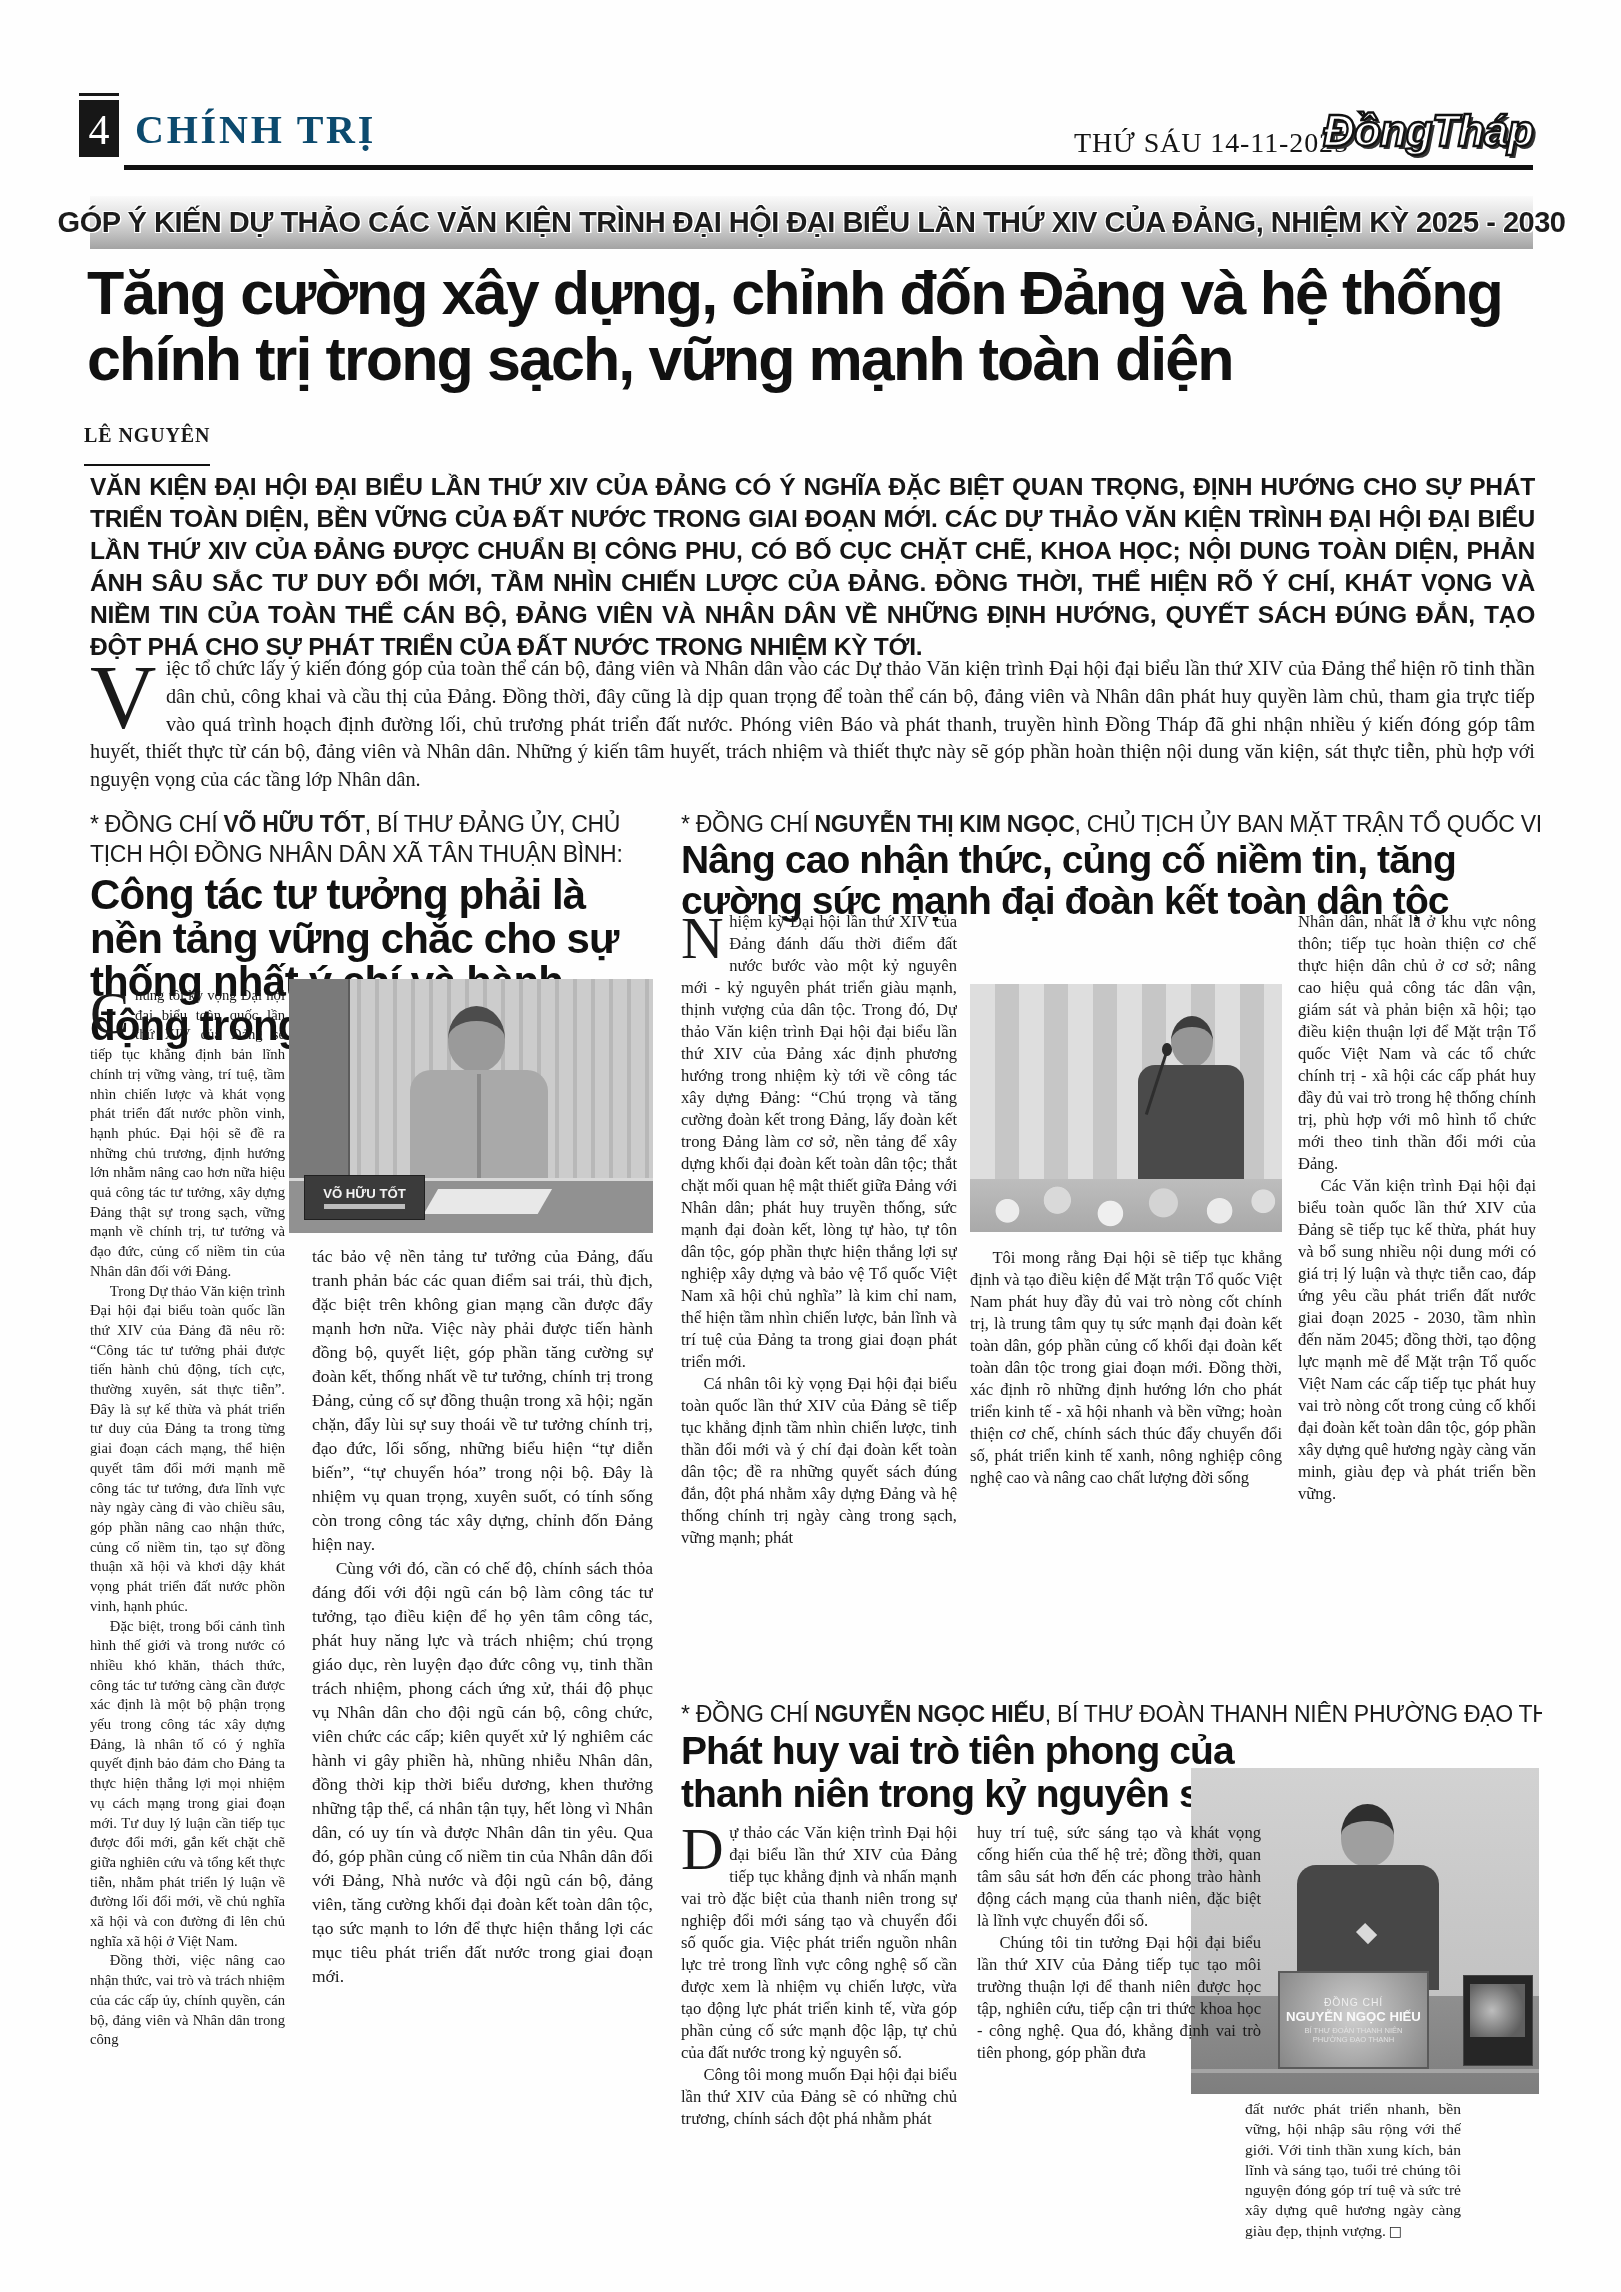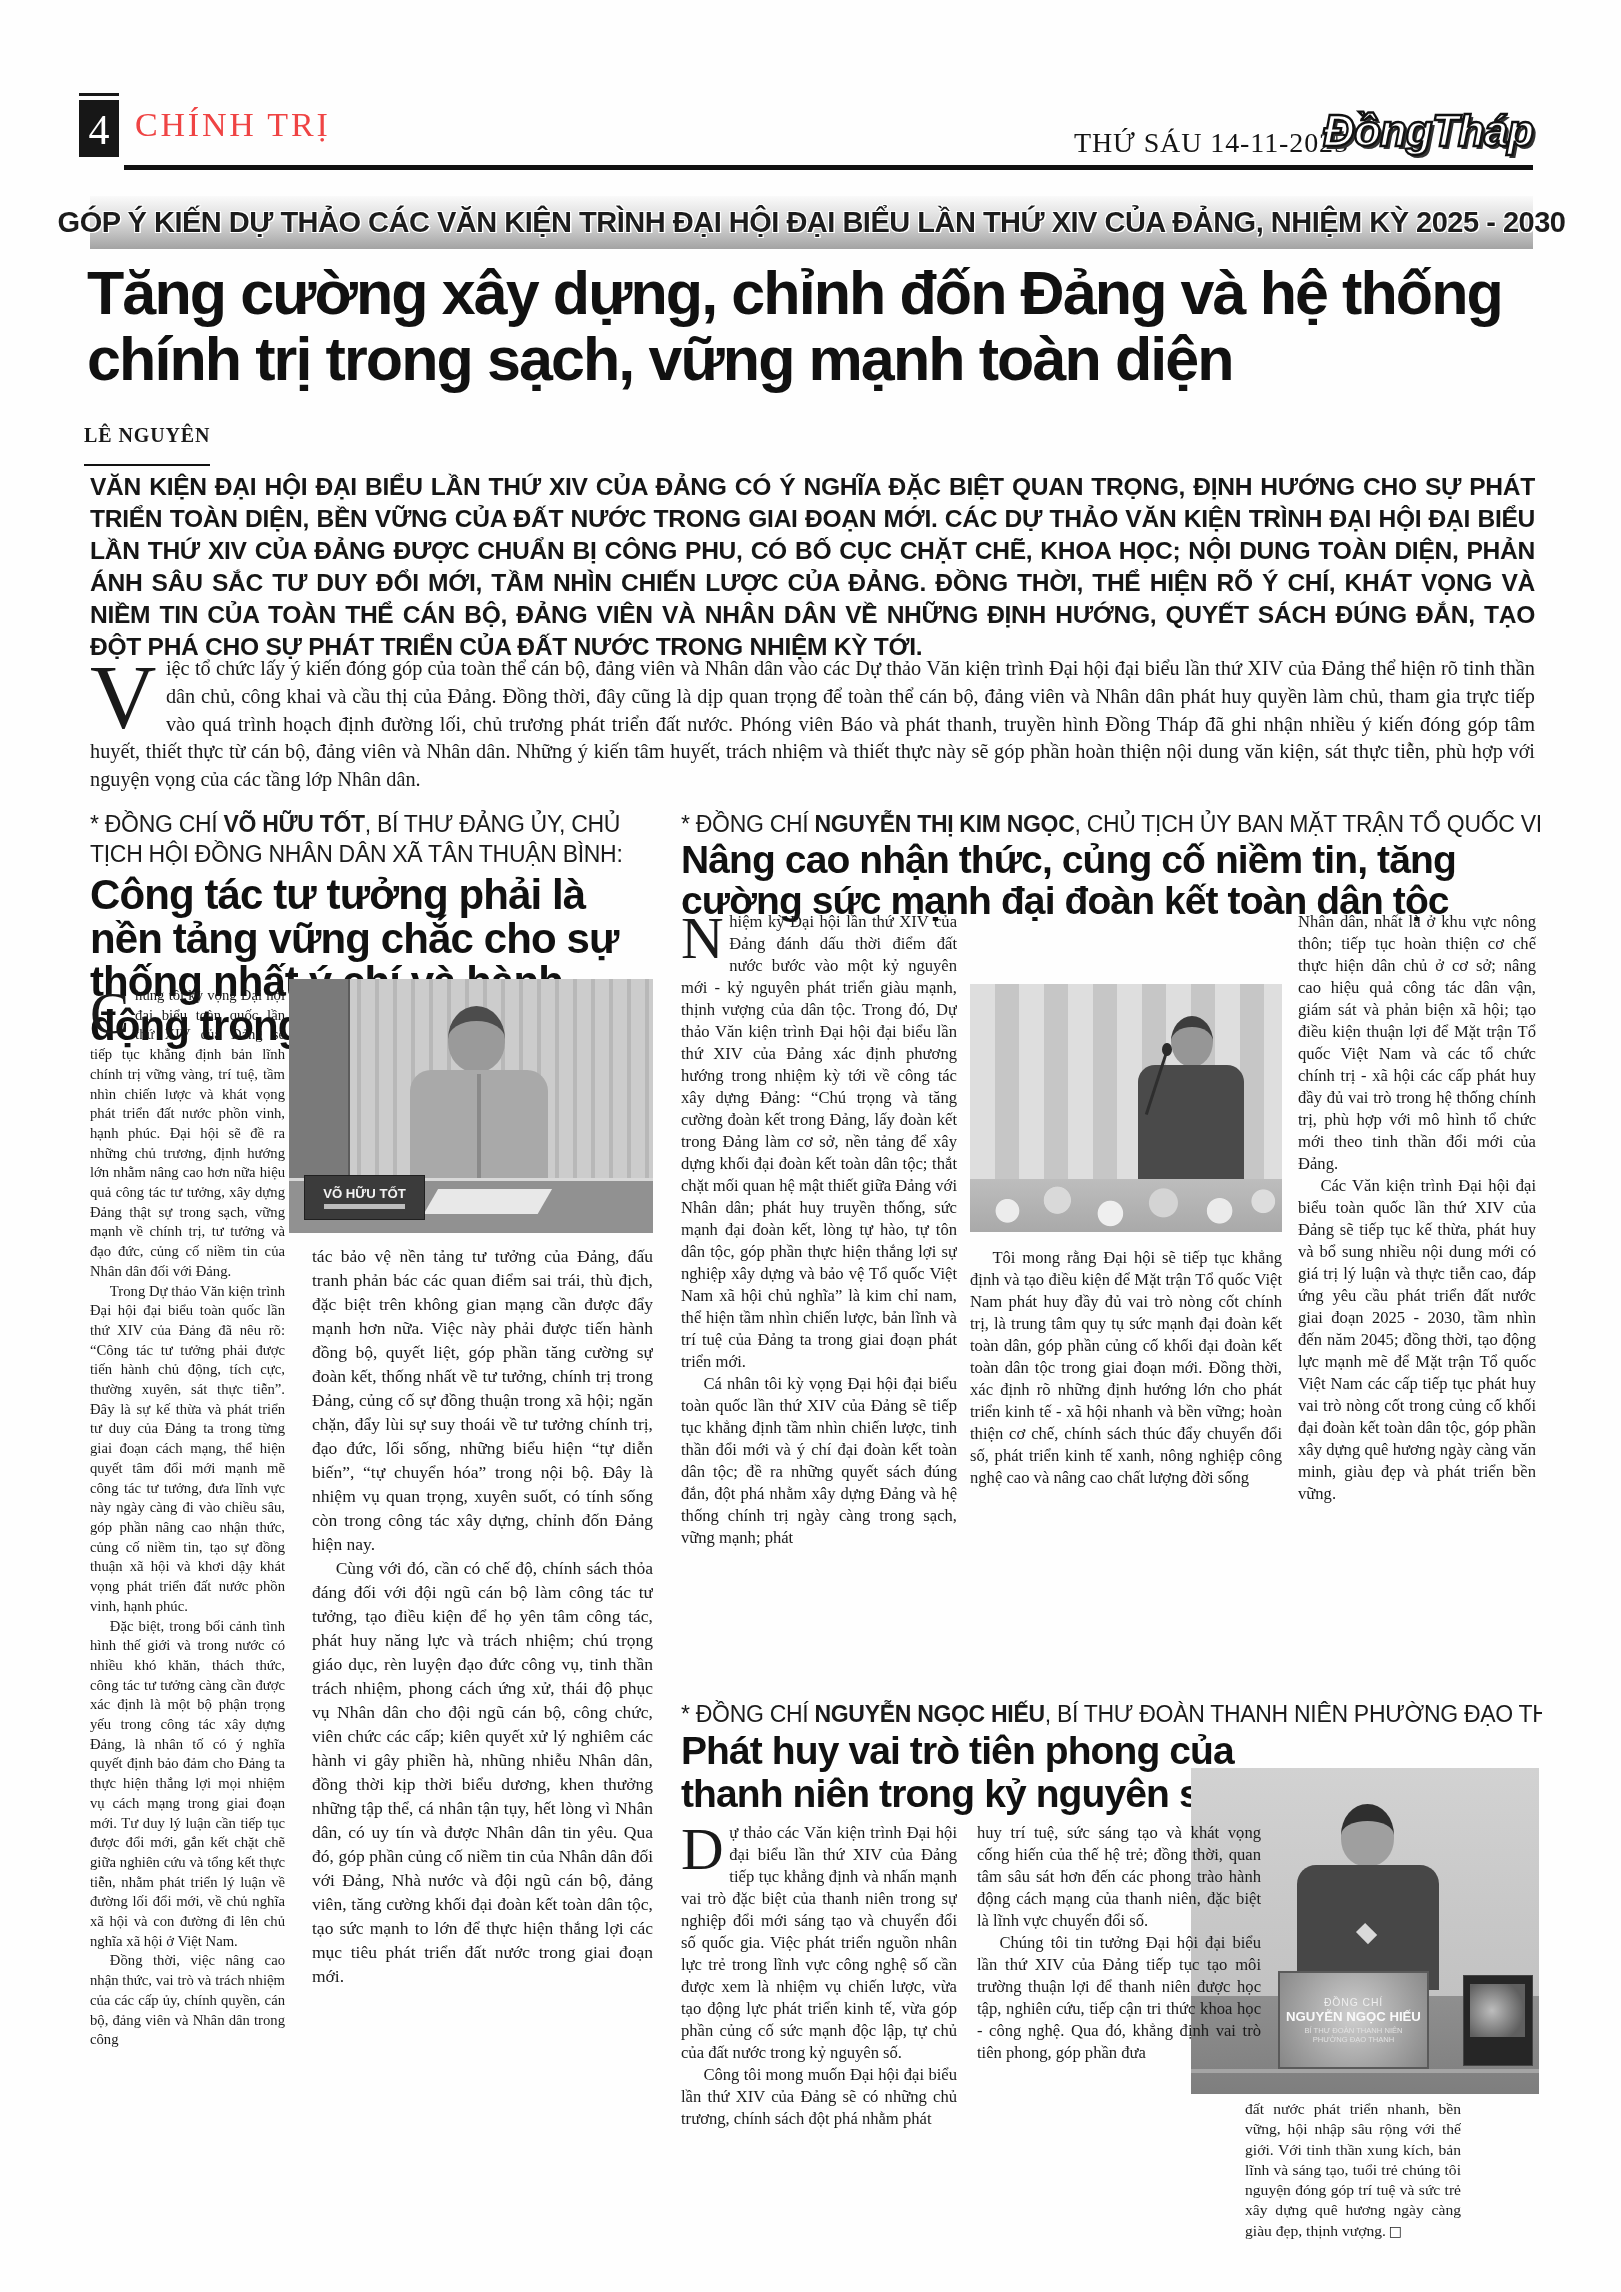--- a/index.html
+++ b/index.html
@@ -6,21 +6,21 @@
   #page{position:relative;width:1621px;height:2292px;background:#fefefe;overflow:hidden;
         font-family:"Liberation Serif",serif;color:#1a1a1a;}
   [data-interactable]{box-sizing:border-box;}
 
   
   .pageno{position:absolute;left:79px;top:100px;width:40px;height:57px;background:#171717;
           color:#fff;font-family:"Liberation Serif",serif;font-size:42px;display:flex;
           align-items:center;justify-content:center;border-top:2.8px solid #171717;}
   .pageno-topline{position:absolute;left:79px;top:93px;width:40px;height:2.8px;background:#171717;}
   .section-title{position:absolute;left:135px;top:106px;font-family:"Liberation Serif",serif;
-                 font-size:34px;letter-spacing:2.8px;font-weight:400;color:#ef4444;}
+                 font-size:40px;letter-spacing:2.8px;font-weight:700;color:#0c4a6e;}
   .header-rule{position:absolute;left:124px;top:165px;width:1409px;height:4.7px;background:#111;}
   .header-date{position:absolute;left:1074px;top:127px;font-family:"Liberation Serif",serif;
                font-size:28px;letter-spacing:0.9px;color:#141414;}
   .masthead{position:absolute;left:1323px;top:106px;font-family:"Liberation Sans",sans-serif;
             font-size:44px;font-weight:900;font-style:italic;color:#fff;letter-spacing:-0.9px;
             -webkit-text-stroke:2.4px #111;text-shadow:2.8px 2.8px 0 #333;}
 
   
   .banner{position:absolute;left:90px;top:196px;width:1443px;height:53px;
           background:linear-gradient(#fafafa 0%,#dcdcdc 45%,#a3a3a3 100%);

